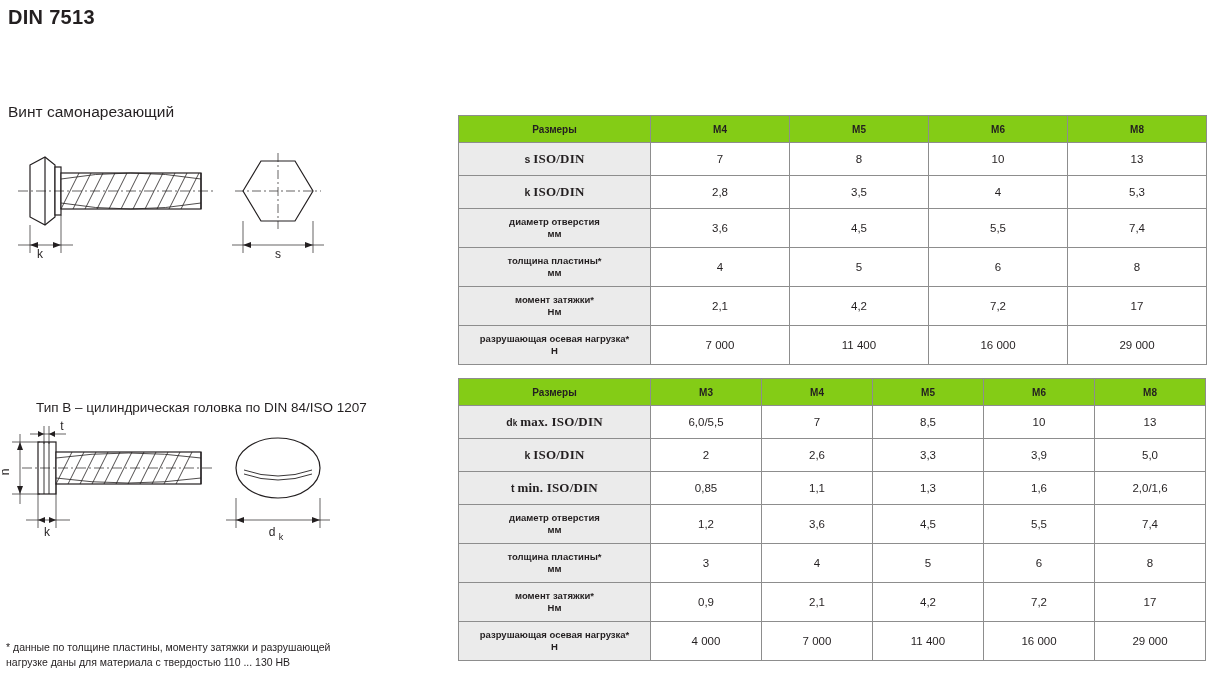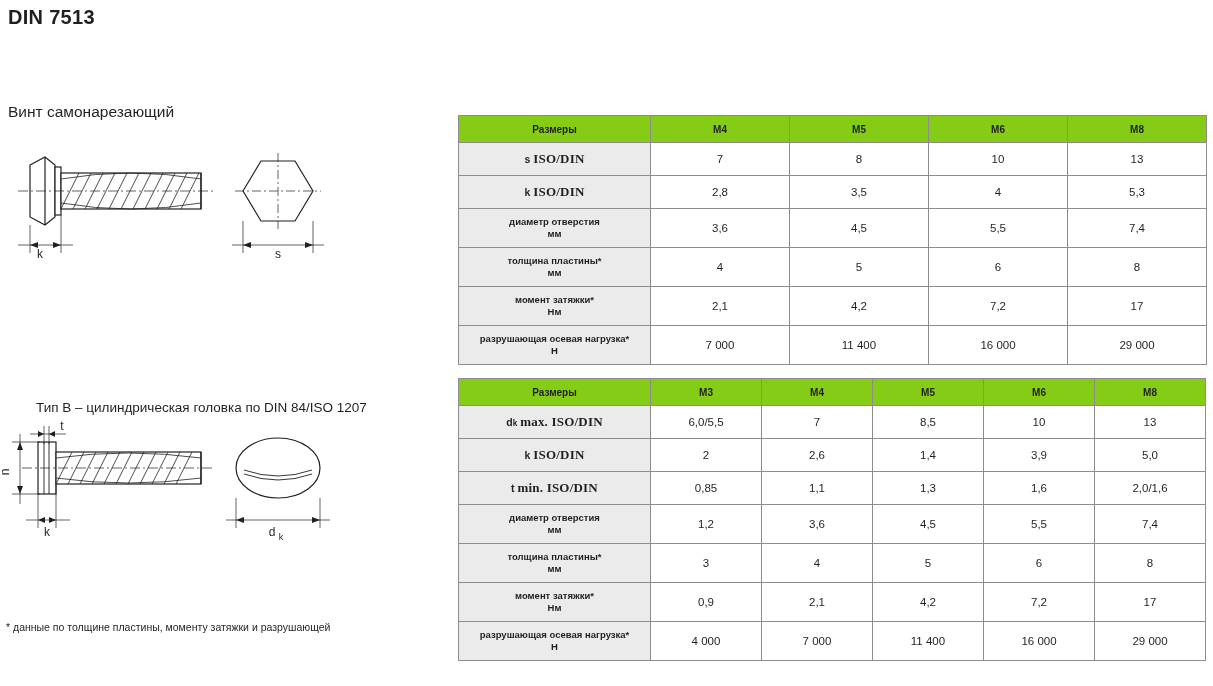--- a/index.html
+++ b/index.html
@@ -44,21 +44,21 @@
   #capA { top: 118px; }
   #capB { top: 400px; margin-left: 30px; }
 
   .footnote {
     position: absolute;
     left: 6px;
     font-size: 10.5px;
     line-height: 15px;
     width: 420px;
   }
-  #footnote { top: 620px; }
+  #footnote { top: 640px; }
 
   
   .drawing {
     position: absolute;
   }
   #drawA { left: 0px; top: 145px; width: 440px; height: 130px; }
   #drawB { left: 0px; top: 412px; width: 440px; height: 140px; }
 
   
   table.spec {
@@ -125,20 +125,21 @@
 
 <div class="page">
 
   <div id="title">DIN 7513</div>
   <div id="subtitle">Винт самонарезающий</div>
 
   <div class="type-caption" id="capB">Тип В – цилиндрическая головка по DIN 84/ISO 1207</div>
 
   <div class="footnote" id="footnote">
     <div>* данные по толщине пластины, моменту затяжки и разрушающей</div>
+    <div>нагрузке даны для материала с твердостью 110 ... 130 HB</div>
   </div>
 
   <div class="drawing" id="drawA">
     <svg width="440" height="130" viewBox="0 0 440 130">
       <g stroke="#231f20" fill="none" stroke-width="1.2">
 
         <polygon points="30,20 45,12 55,20 55,72 45,80 30,72" fill="#ffffff"></polygon>
         <line x1="45" y1="12" x2="45" y2="80"></line>
 
         <rect x="55" y="22" width="6" height="48" fill="#ffffff"></rect>
@@ -368,21 +369,21 @@
         <td>6,0/5,5</td>
         <td>7</td>
         <td>8,5</td>
         <td>10</td>
         <td>13</td>
       </tr>
       <tr>
         <td><span>k</span> <span class="sub">ISO/DIN</span></td>
         <td>2</td>
         <td>2,6</td>
-        <td>1,4</td>
+        <td>3,3</td>
         <td>3,9</td>
         <td>5,0</td>
       </tr>
       <tr>
         <td><span>t</span> <span class="sub">min. ISO/DIN</span></td>
         <td>0,85</td>
         <td>1,1</td>
         <td>1,3</td>
         <td>1,6</td>
         <td>2,0/1,6</td>

